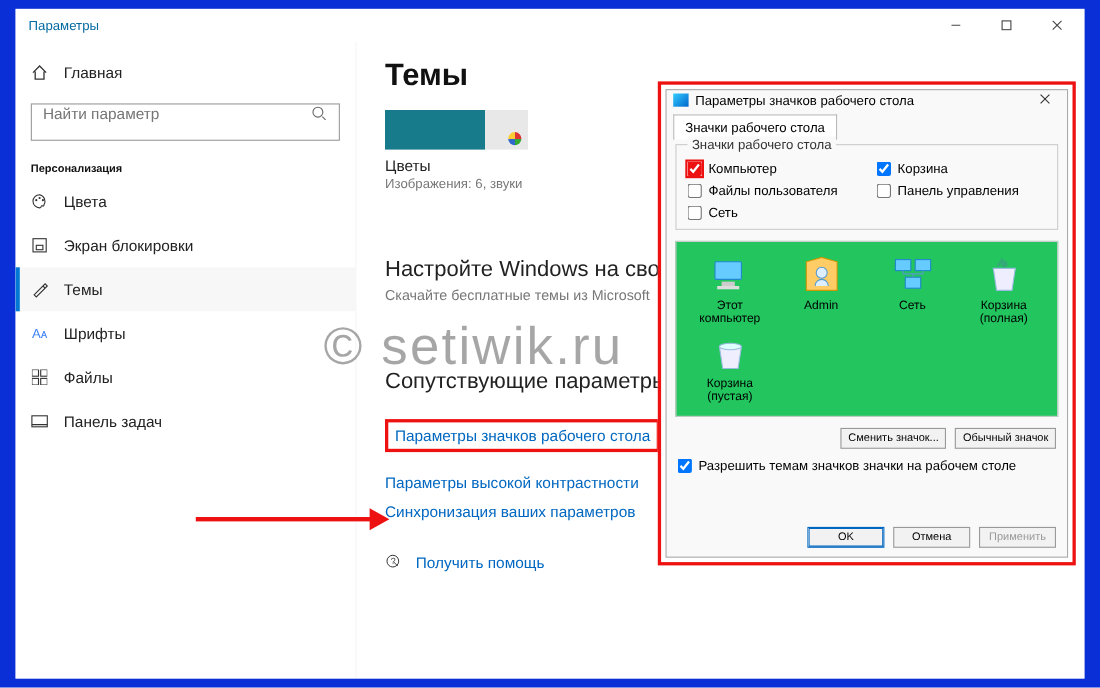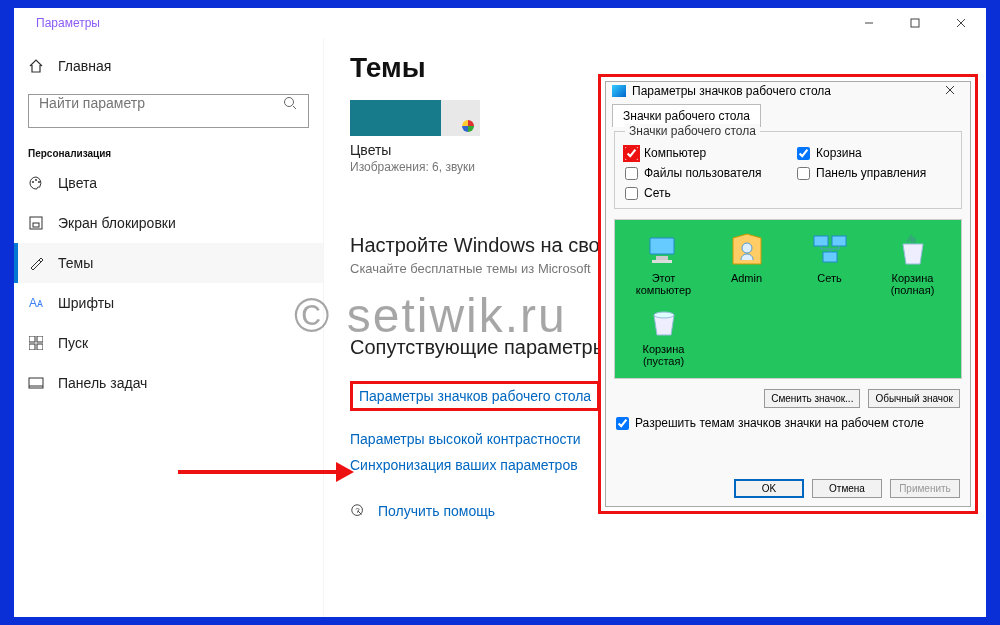--- a/index.html
+++ b/index.html
@@ -3,21 +3,21 @@
 <meta charset="utf-8">
 <style>
   * { box-sizing: border-box; margin: 0; padding: 0; font-family: "Segoe UI", Tahoma, sans-serif; }
   body { background: #0a2fd6; width: 1000px; height: 625px; overflow: hidden; position: relative; }
   .window {
     position: absolute; left: 14px; top: 8px; width: 972px; height: 609px;
     background: #fff; display: flex; flex-direction: column;
   }
   .titlebar {
     display: flex; align-items: center; height: 30px; padding: 0 2px 0 12px;
-    font-size: 12px; color: #8b5cf6; margin-left: 10px;
+    font-size: 12px; color: #0369a1;
   }
   .titlebar .spacer { flex: 1; }
   .winbtn { width: 46px; height: 30px; display: flex; align-items: center; justify-content: center; color: #444; font-size: 10px; }
   .content { flex: 1; display: flex; position: relative; overflow: hidden; }
   .sidebar { width: 310px; border-right: 1px solid rgba(0,0,0,0.04); padding: 8px 0; }
   .home-row, .side-item {
     display: flex; align-items: center; height: 40px; padding: 0 14px; gap: 14px;
     font-size: 14px; color: #222; cursor: pointer;
   }
   .side-item.active { border-left: 4px solid #0078d4; padding-left: 10px; background: rgba(0,0,0,0.03); }
@@ -166,21 +166,21 @@
       </div>
       <div class="side-item">
         <span class="icon16">
             <svg width="14" height="14" viewBox="0 0 14 14">
               <rect x="0" y="0" width="6" height="6" fill="none" stroke="#333"></rect>
               <rect x="8" y="0" width="6" height="6" fill="none" stroke="#333"></rect>
               <rect x="0" y="8" width="6" height="6" fill="none" stroke="#333"></rect>
               <rect x="8" y="8" width="6" height="6" fill="none" stroke="#333"></rect>
             </svg>
           </span>
-        <span>Пуск</span>
+        <span>Файлы</span>
       </div>
       <div class="side-item">
         <span class="icon16">
             <svg width="16" height="16" viewBox="0 0 16 16">
               <rect x="1" y="3" width="14" height="10" fill="none" stroke="#333"></rect>
               <line x1="1" y1="11" x2="15" y2="11" stroke="#333"></line>
             </svg>
           </span>
         <span>Панель задач</span>
       </div>

